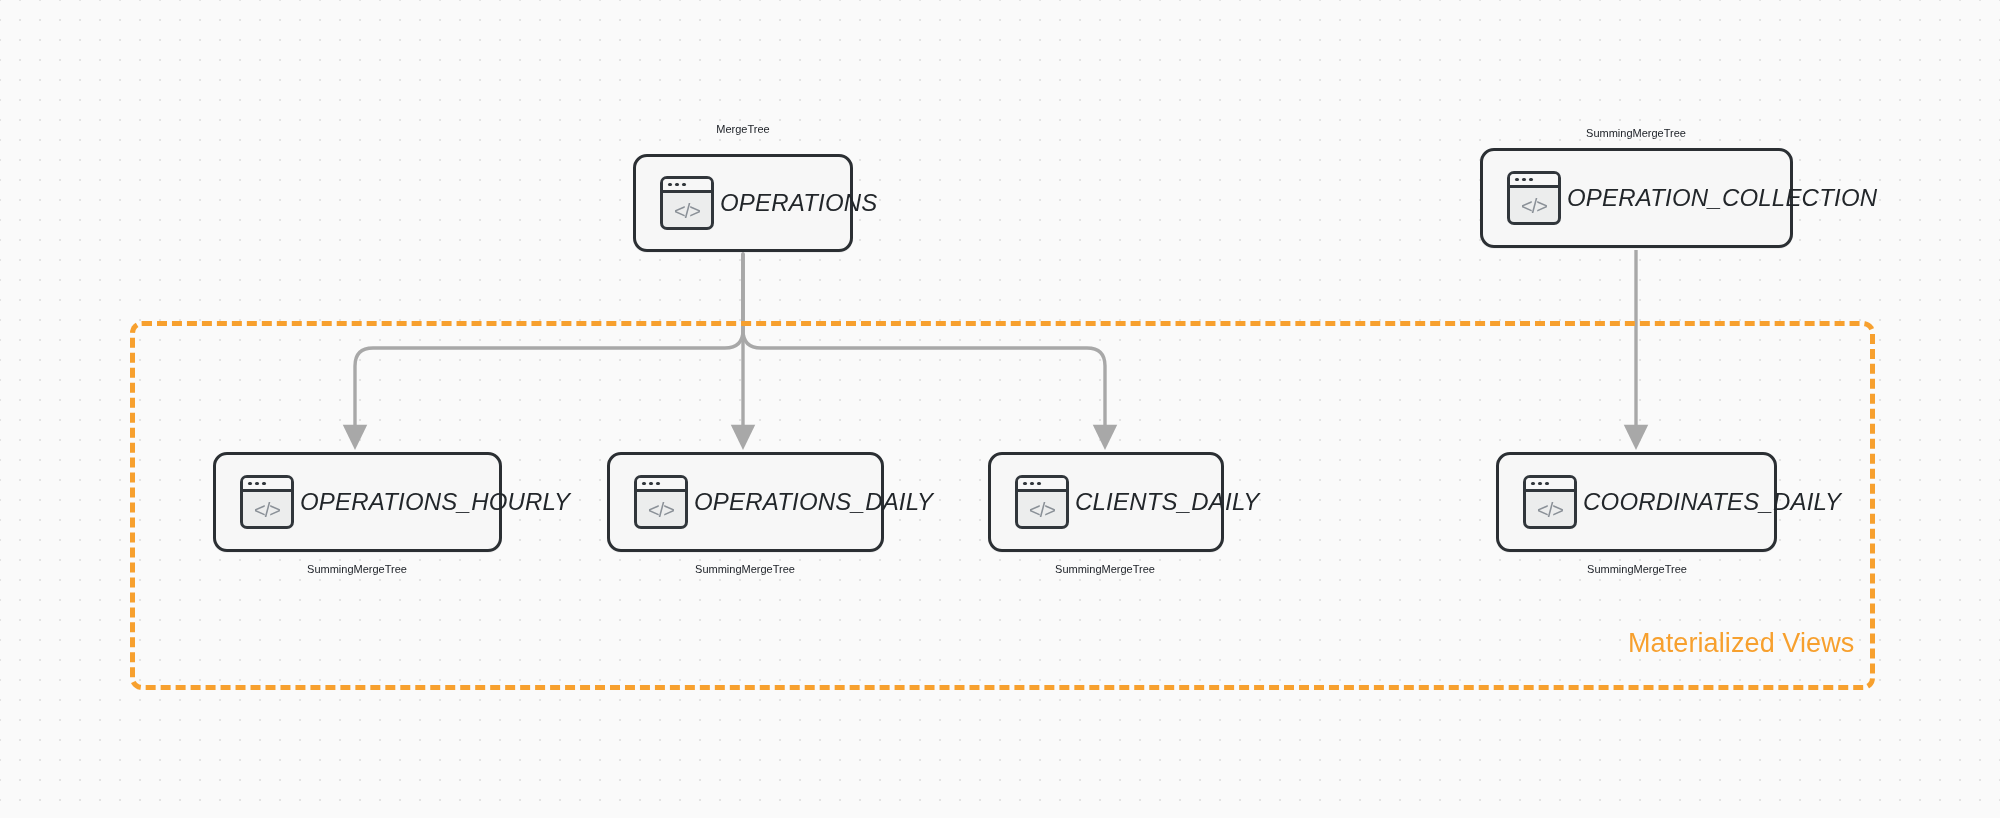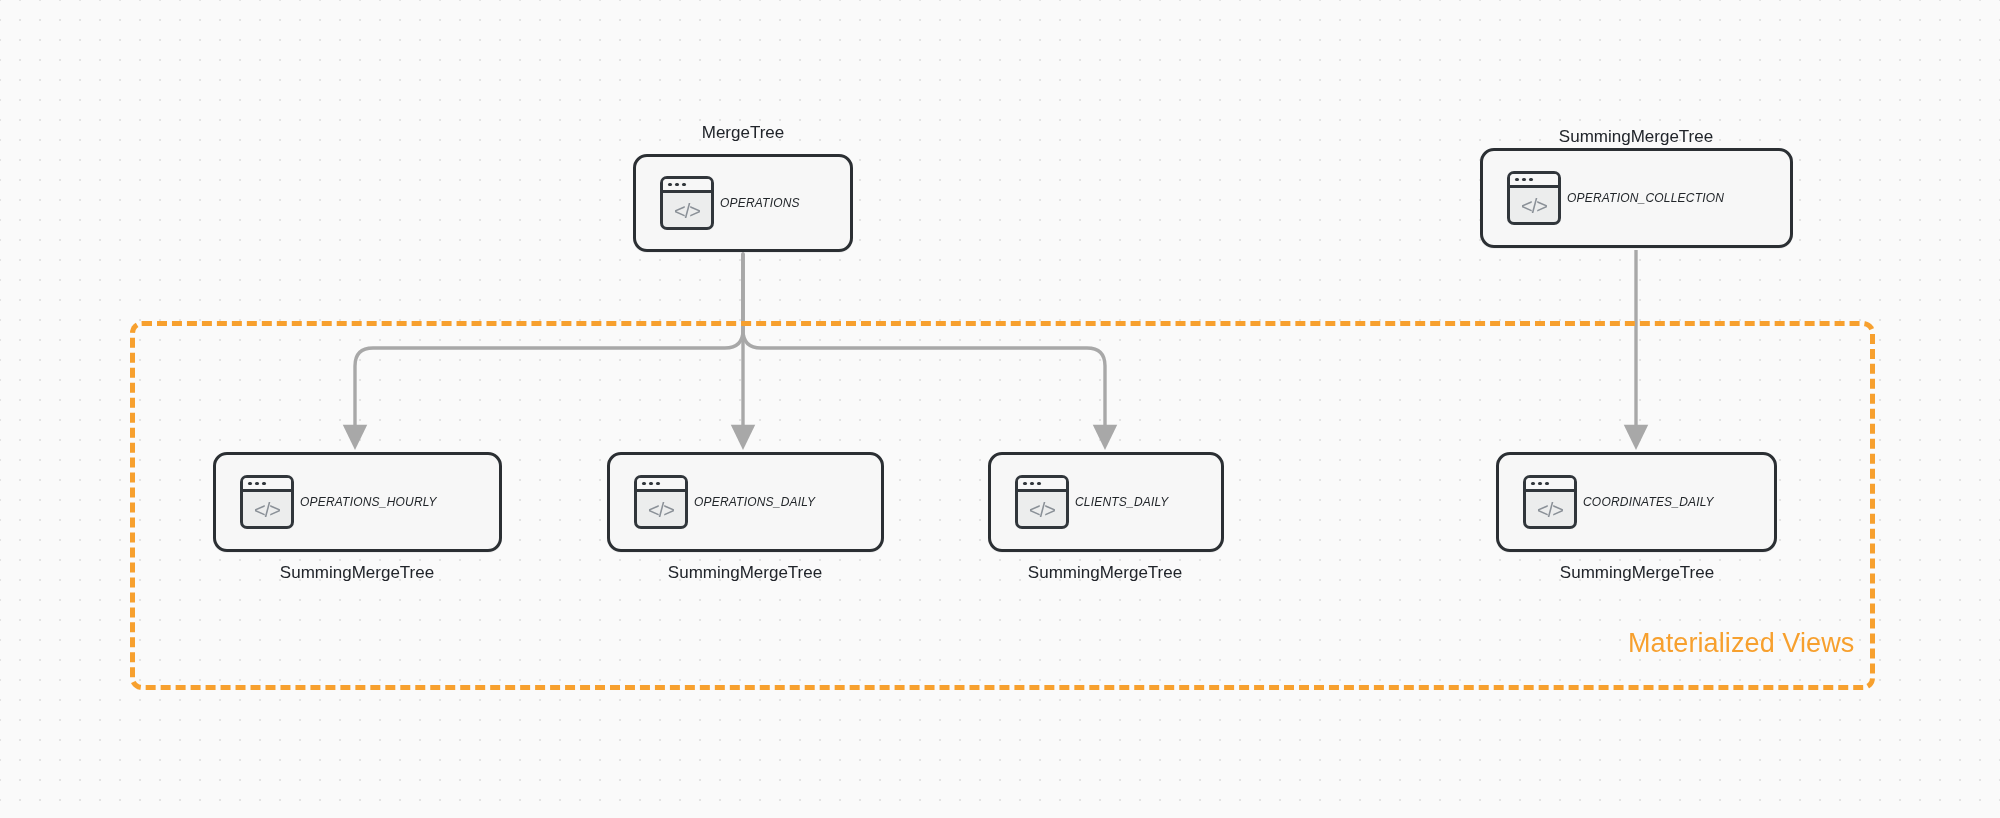--- a/index.html
+++ b/index.html
@@ -92,30 +92,30 @@
     font-weight: 400;
     color: #8a9097;
     letter-spacing: -1px;
     line-height: 1;
   }
   .node-title {
     flex: 1 1 auto;
     text-align: left;
     padding: 0 16px 0 6px;
     font-style: italic;
-    font-size: 12px;
+    font-size: 24px;
     color: #22262a;
     letter-spacing: .2px;
     white-space: nowrap;
   }
 
   
   .engine-label {
     position: absolute;
-    font-size: 17px;
+    font-size: 11px;
     color: #20242a;
     white-space: nowrap;
     text-align: center;
     transform: translateX(-50%);
   }
 </style>
 </head>
 <body>
 
 <div id="canvas">

